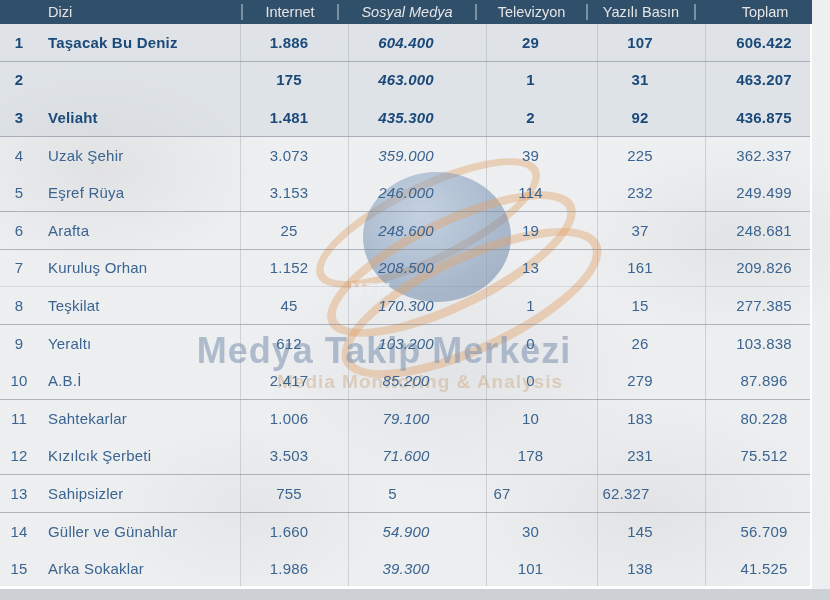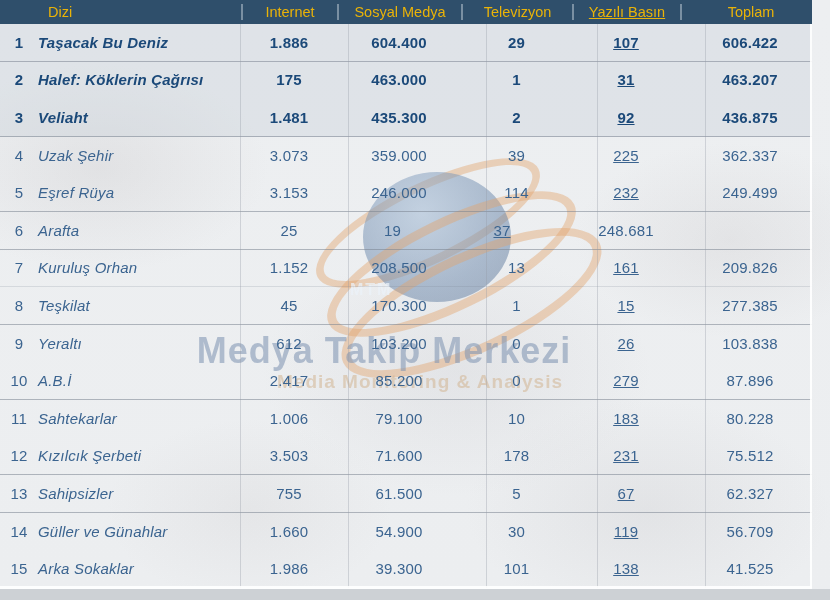--- a/index.html
+++ b/index.html
@@ -41,41 +41,41 @@
     color:rgba(130,150,180,0.58);white-space:nowrap;
   }
   .wm-sub{
     position:absolute;left:5px;top:371px;width:830px;text-align:center;
     font-size:19px;font-weight:bold;letter-spacing:1px;
     color:rgba(210,180,145,0.55);white-space:nowrap;
   }
   
   .table{position:absolute;left:0;top:0;width:812px;z-index:2;}
   .thead{
-    display:flex;height:24px;background:#2f4f6b;color:#eab308;
+    display:flex;height:24px;background:#2f4f6b;color:#e5e5e5;
     font-size:14.5px;align-items:center;
   }
   .th{text-align:center;box-sizing:border-box;border-left:2px solid rgba(215,225,233,0.45);}
   .th:first-child{border-left:none;text-align:left;padding-left:48px;}
   .tbody{position:relative;}
   .trow{
     display:flex;height:37.6px;align-items:center;box-sizing:border-box;
     font-size:15px;color:#3b6490;letter-spacing:0.2px;
     border-bottom:1px solid transparent;
   }
   .trow.bold{font-weight:bold;color:#1b4979;background:rgba(197,205,215,0.34);}
   .trow.sep-strong{border-bottom:1px solid rgba(122,131,143,0.55);}
   .trow.sep-faint{border-bottom:1px solid rgba(122,131,143,0.20);}
   .td{text-align:center;box-sizing:border-box;}
   .td.first{display:flex;align-items:center;text-align:left;}
   .rank{display:inline-block;width:38px;text-align:center;}
-  .name{white-space:nowrap;font-style:italic;}
-  
-  .c0{width:241px;} .c1{width:96px;} .c2{width:124px;}
-  .c3{width:111px;} .c4{width:108px;text-decoration:underline;} .c5{width:116px;padding-left:24px;}
+  .name{margin-left:10px;white-space:nowrap;}
+  
+  .c0{width:241px;} .c1{width:96px;} .c2{width:138px;font-style:italic;}
+  .c3{width:111px;} .c4{width:108px;} .c5{width:116px;padding-left:24px;}
   
   .vline{position:absolute;top:24px;height:564px;width:1px;background:rgba(148,156,167,0.35);z-index:3;pointer-events:none;}
   .vline.edge{width:2px;background:rgba(255,255,255,0.9);}
   
   .bottom-line{position:absolute;left:0;top:586px;width:812px;height:3px;background:rgba(255,255,255,0.9);z-index:3;}
   .bottom-strip{position:absolute;left:0;top:589px;width:830px;height:11px;background:#cdd1d5;z-index:3;}
 </style>
 </head>
 <body>
 
@@ -108,21 +108,20 @@
         </div>
         <div class="td c1">1.886</div>
         <div class="td c2">604.400</div>
         <div class="td c3">29</div>
         <div class="td c4">107</div>
         <div class="td c5">606.422</div>
       </div>
       <div class="trow bold">
         <div class="td first c0">
           <span class="rank">2</span>
-          <span class="name">Halef: Köklerin Çağrısı</span>
         </div>
         <div class="td c1">175</div>
         <div class="td c2">463.000</div>
         <div class="td c3">1</div>
         <div class="td c4">31</div>
         <div class="td c5">463.207</div>
       </div>
       <div class="trow bold sep-strong">
         <div class="td first c0">
           <span class="rank">3</span>
@@ -155,20 +154,21 @@
         <div class="td c3">114</div>
         <div class="td c4">232</div>
         <div class="td c5">249.499</div>
       </div>
       <div class="trow sep-strong">
         <div class="td first c0">
           <span class="rank">6</span>
           <span class="name">Arafta</span>
         </div>
         <div class="td c1">25</div>
+        <div class="td c2">248.600</div>
         <div class="td c3">19</div>
         <div class="td c4">37</div>
         <div class="td c5">248.681</div>
       </div>
       <div class="trow sep-faint">
         <div class="td first c0">
           <span class="rank">7</span>
           <span class="name">Kuruluş Orhan</span>
         </div>
         <div class="td c1">1.152</div>
@@ -231,34 +231,33 @@
         <div class="td c3">178</div>
         <div class="td c4">231</div>
         <div class="td c5">75.512</div>
       </div>
       <div class="trow sep-strong">
         <div class="td first c0">
           <span class="rank">13</span>
           <span class="name">Sahipsizler</span>
         </div>
         <div class="td c1">755</div>
-        <div class="td c2">61.500</div>
         <div class="td c3">5</div>
         <div class="td c4">67</div>
         <div class="td c5">62.327</div>
       </div>
       <div class="trow">
         <div class="td first c0">
           <span class="rank">14</span>
           <span class="name">Güller ve Günahlar</span>
         </div>
         <div class="td c1">1.660</div>
         <div class="td c2">54.900</div>
         <div class="td c3">30</div>
-        <div class="td c4">119</div>
+        <div class="td c4">145</div>
         <div class="td c5">56.709</div>
       </div>
       <div class="trow">
         <div class="td first c0">
           <span class="rank">15</span>
           <span class="name">Arka Sokaklar</span>
         </div>
         <div class="td c1">1.986</div>
         <div class="td c2">39.300</div>
         <div class="td c3">101</div>

